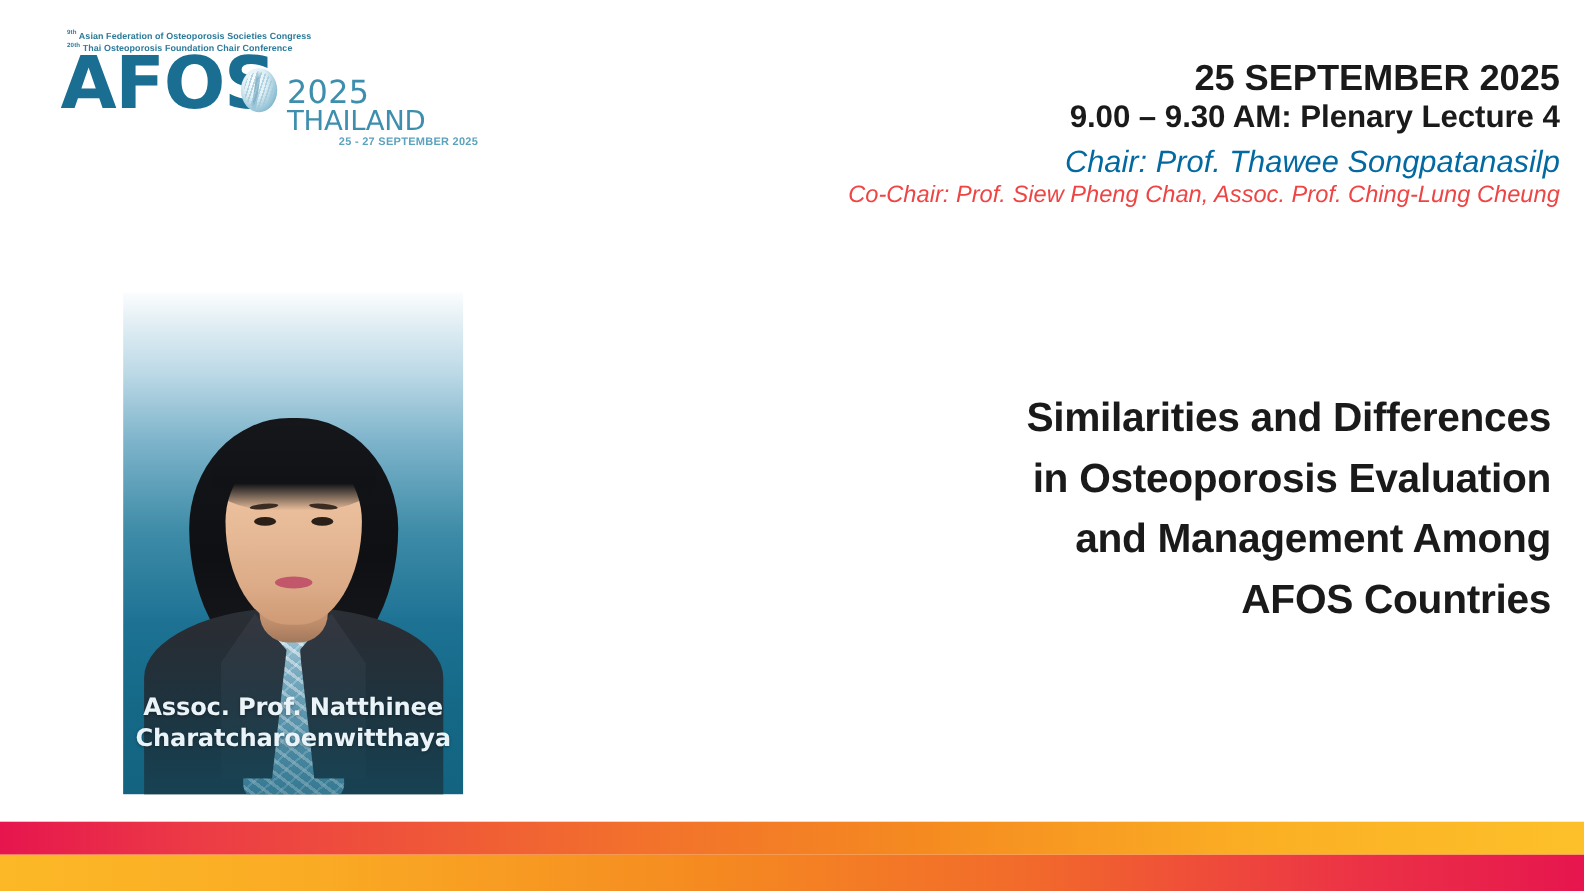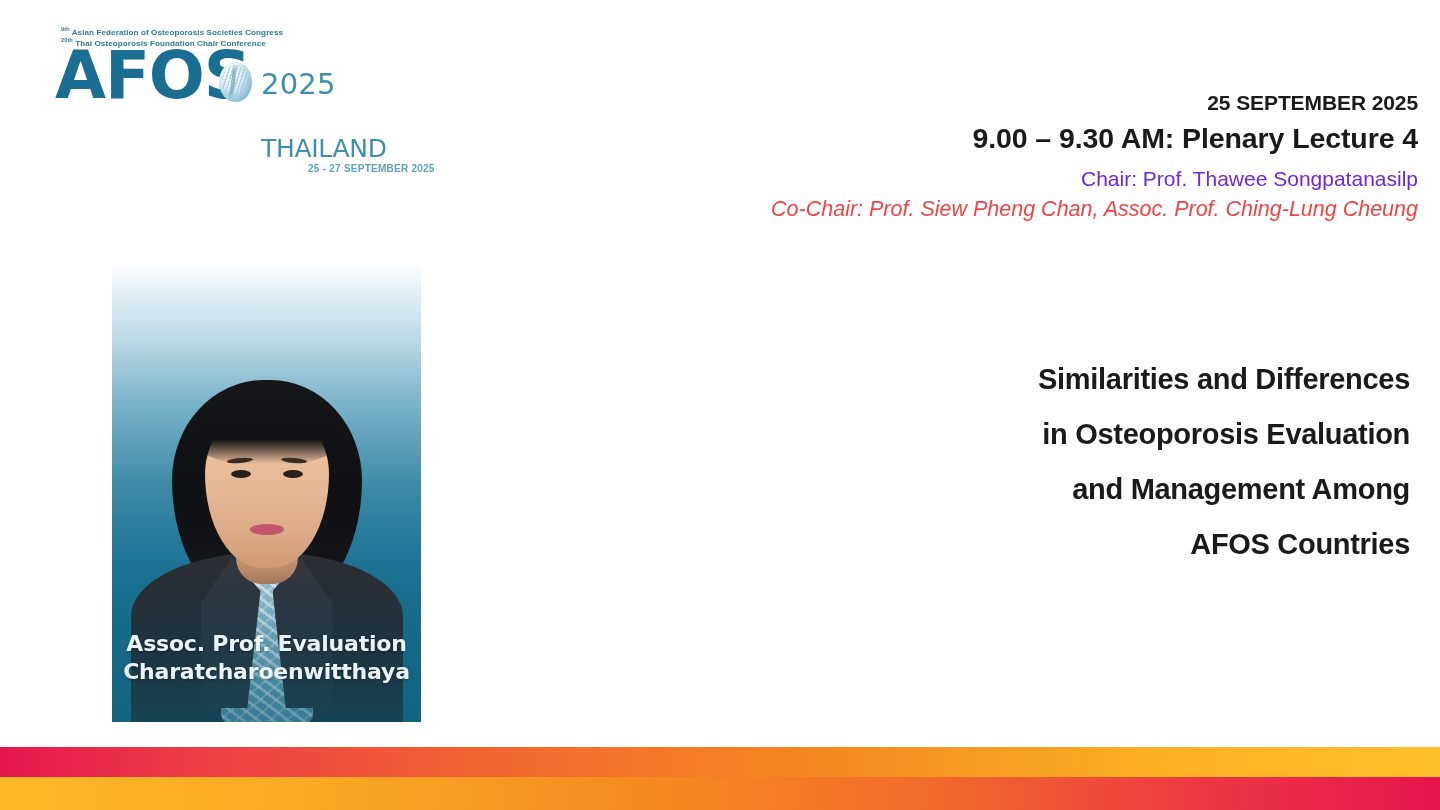--- a/index.html
+++ b/index.html
@@ -119,21 +119,20 @@
     letter-spacing: 0.2px;
     font-family: "DejaVu Sans", sans-serif;
   }
   .logo-country {
     font-size: 25px;
     font-weight: 400;
     color: #3E8FAE;
     line-height: 26px;
     letter-spacing: -0.3px;
     font-family: "DejaVu Sans", sans-serif;
-    margin-top: 39px;
   }
   .logo-dates {
     font-size: 10px;
     font-weight: 600;
     color: #5BA3BE;
     letter-spacing: 0.25px;
     line-height: 13px;
     white-space: nowrap;
     margin-left: 47px;
   }
@@ -152,40 +151,40 @@
   
   .header {
     position: absolute;
     right: 22px;
     top: 54px;
     width: 820px;
     text-align: right;
     color: #1A1A1A;
   }
   .header-date {
-    font-size: 21px;
+    font-size: 33px;
     font-weight: 700;
     line-height: 34px;
     letter-spacing: -0.1px;
     font-family: "Liberation Sans", sans-serif;
-    margin-top: 32px;
   }
   .header-session {
     font-size: 28.5px;
     font-weight: 700;
     line-height: 36px;
     letter-spacing: -0.1px;
     font-family: "Liberation Sans", sans-serif;
   }
   .header-chair {
-    font-size: 21px;
+    font-size: 28px;
+    font-style: italic;
     font-weight: 500;
     line-height: 30px;
     margin-top: 8px;
-    color: #6d28d9;
+    color: #0369a1;
   }
   .header-cochair {
     font-size: 21.5px;
     font-style: italic;
     font-weight: 500;
     line-height: 30px;
     color: #ef4444;
   }
 
   
@@ -337,21 +336,21 @@
     font-family: "DejaVu Sans", sans-serif;
   }
 
   
   .lecture-title {
     position: absolute;
     right: 30px;
     top: 352px;
     width: 700px;
     text-align: right;
-    font-size: 29px;
+    font-size: 37px;
     font-weight: 700;
     line-height: 55px;
     color: #1A1A1A;
     letter-spacing: -0.3px;
     font-family: "Liberation Sans", sans-serif;
   }
   .lecture-title div { white-space: nowrap; }
 
   
   .bar-top {
@@ -418,21 +417,21 @@
       <div class="fig-face"></div>
       <div class="fig-hair-front"></div>
       <div class="fig-brow-l"></div>
       <div class="fig-brow-r"></div>
       <div class="fig-eye-l"></div>
       <div class="fig-eye-r"></div>
       <div class="fig-mouth"></div>
       <div class="fig-shadow"></div>
     </div>
     <div class="photo-caption">
-      <div>Assoc. Prof. Evaluation</div>
+      <div>Assoc. Prof. Natthinee</div>
       <div>Charatcharoenwitthaya</div>
     </div>
   </div>
 
   <div class="lecture-title">
     <div>Similarities and Differences</div>
     <div>in Osteoporosis Evaluation</div>
     <div>and Management Among</div>
     <div>AFOS Countries</div>
   </div>

